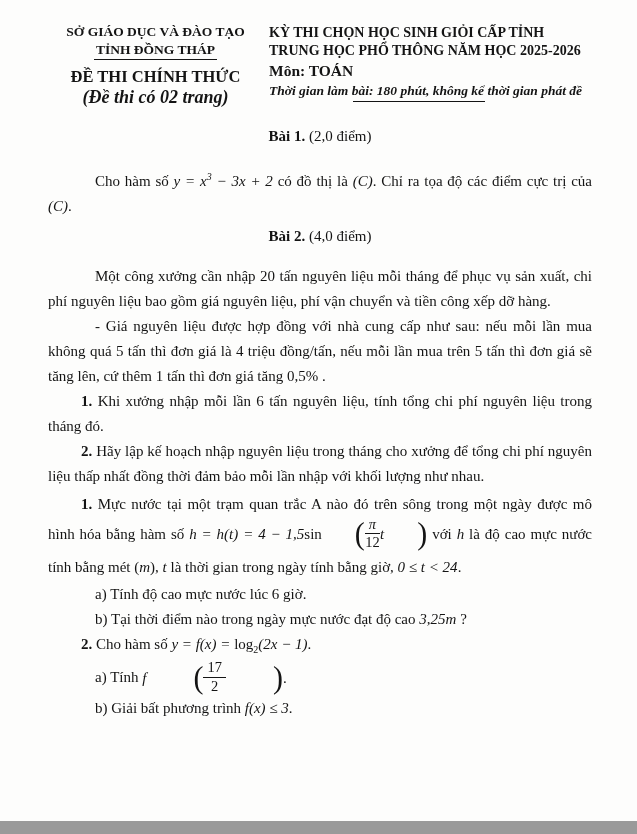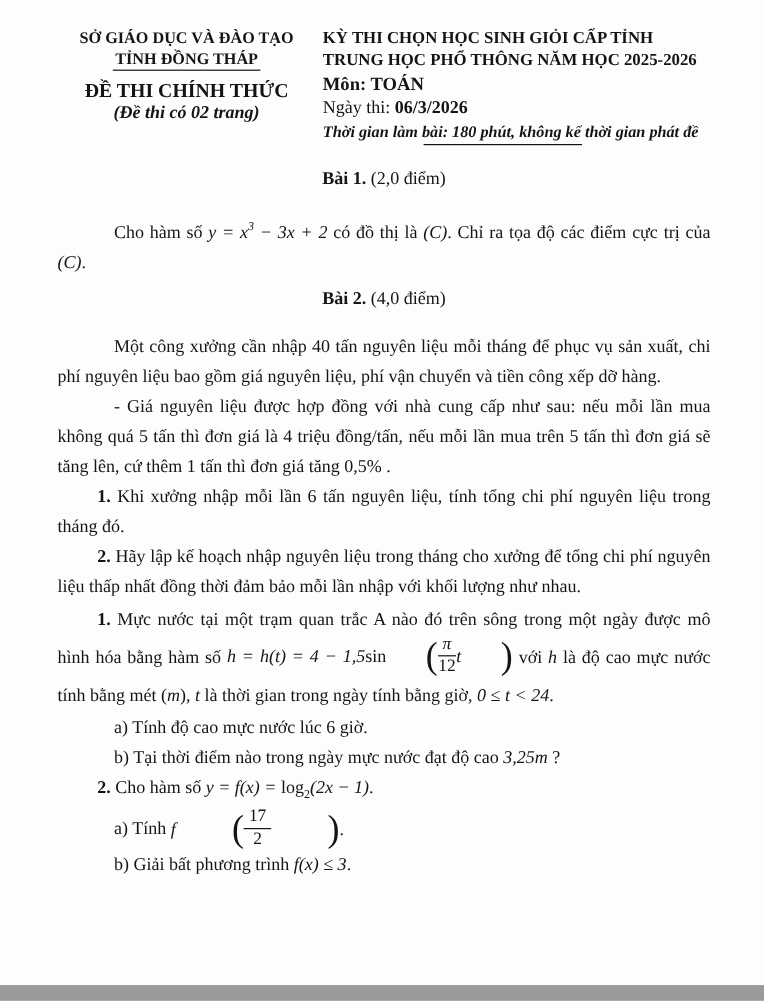--- a/index.html
+++ b/index.html
@@ -10,21 +10,21 @@
     padding:24px 45px 8px 48px; overflow:hidden;
   }
   
   .hdr { display:flex; }
   .h-left { width:215px; text-align:center; flex-shrink:0; }
   .h-right { flex:1; text-align:left; padding-left:6px; }
   .h1a { font-size:13.5px; font-weight:bold; }
   .h1b { font-size:13.5px; font-weight:bold; display:inline-block;
          border-bottom:1.6px solid #141414; padding:0 2px 1px 2px; }
   .h1c { font-size:16.5px; font-weight:bold; margin-top:7px; }
-  .h1d { font-size:15px; font-weight:bold; font-style:italic; }
+  .h1d { font-size:18px; font-weight:bold; font-style:italic; }
   .h2a { font-size:14px; font-weight:bold; line-height:18px; }
   .h2b { font-size:15.5px; font-weight:bold; margin-top:2px; }
   .h2c { font-size:15px; margin-top:2px; }
   .h2c b { font-size:15px; }
   .h2d { font-size:13.5px; font-weight:bold; font-style:italic; margin-top:3px; }
   .h2line { width:132px; border-bottom:1.7px solid #141414; margin:2px auto 0 auto;
             position:relative; left:-12px; }
   
   .body { margin-top:16px; font-size:15px; line-height:25px; text-align:justify; }
   .sec-h { margin-top:5px; text-align:center; }
@@ -52,39 +52,38 @@
     <div class="h-left">
       <div class="h1a">SỞ GIÁO DỤC VÀ ĐÀO TẠO</div>
       <div><span class="h1b">TỈNH ĐỒNG THÁP</span></div>
       <div class="h1c">ĐỀ THI CHÍNH THỨC</div>
       <div class="h1d">(Đề thi có 02 trang)</div>
     </div>
     <div class="h-right">
       <div class="h2a">KỲ THI CHỌN HỌC SINH GIỎI CẤP TỈNH</div>
       <div class="h2a">TRUNG HỌC PHỔ THÔNG NĂM HỌC 2025-2026</div>
       <div class="h2b">Môn: TOÁN</div>
-      <div class="h2c"><span>Ngày thi:</span> <b>06/3/2026</b></div>
       <div class="h2d">Thời gian làm bài: 180 phút, không kể thời gian phát đề</div>
       <div class="h2line"></div>
     </div>
   </div>
 
   <div class="body">
 
     <p class="sec-h"><b>Bài 1.</b> <span>(2,0 điểm)</span></p>
     <p class="para">
       <span>Cho hàm số</span>
       <span class="mi"><span>y = x</span><sup>3</sup> <span>− 3x + 2</span></span>
       <span>có đồ thị là</span>
       <span class="mi">(C)</span><span>. Chỉ ra tọa độ các điểm cực trị của</span>
       <span class="mi">(C)</span><span>.</span>
     </p>
 
     <p class="sec-h"><b>Bài 2.</b> <span>(4,0 điểm)</span></p>
-    <p class="para">Một công xưởng cần nhập 40 tấn nguyên liệu mỗi tháng để phục vụ sản xuất, chi phí nguyên liệu bao gồm giá nguyên liệu, phí vận chuyển và tiền công xếp dỡ hàng.</p>
+    <p class="para">Một công xưởng cần nhập 20 tấn nguyên liệu mỗi tháng để phục vụ sản xuất, chi phí nguyên liệu bao gồm giá nguyên liệu, phí vận chuyển và tiền công xếp dỡ hàng.</p>
     <p class="para">- Giá nguyên liệu được hợp đồng với nhà cung cấp như sau: nếu mỗi lần mua không quá 5 tấn thì đơn giá là 4 triệu đồng/tấn, nếu mỗi lần mua trên 5 tấn thì đơn giá sẽ tăng lên, cứ thêm 1 tấn thì đơn giá tăng 0,5% .</p>
     <p class="inum"><b>1.</b> <span>Khi xưởng nhập mỗi lần 6 tấn nguyên liệu, tính tổng chi phí nguyên liệu trong tháng đó.</span></p>
     <p class="inum"><b>2.</b> <span>Hãy lập kế hoạch nhập nguyên liệu trong tháng cho xưởng để tổng chi phí nguyên liệu thấp nhất đồng thời đảm bảo mỗi lần nhập với khối lượng như nhau.</span></p>
 
     <p class="inum tall">
       <b>1.</b>
       <span>Mực nước tại một trạm quan trắc A nào đó trên sông trong một ngày được mô hình hóa bằng hàm số</span>
       <span class="mu"><span class="mi">h = h(t) = 4 − 1,5</span><span class="mu">sin</span><span class="bigp">(</span><span class="frac"><span class="num mi">π</span><span class="den">12</span></span><span class="mi">t</span><span class="bigp">)</span></span>
       <span>với</span>
       <span class="mi">h</span>

